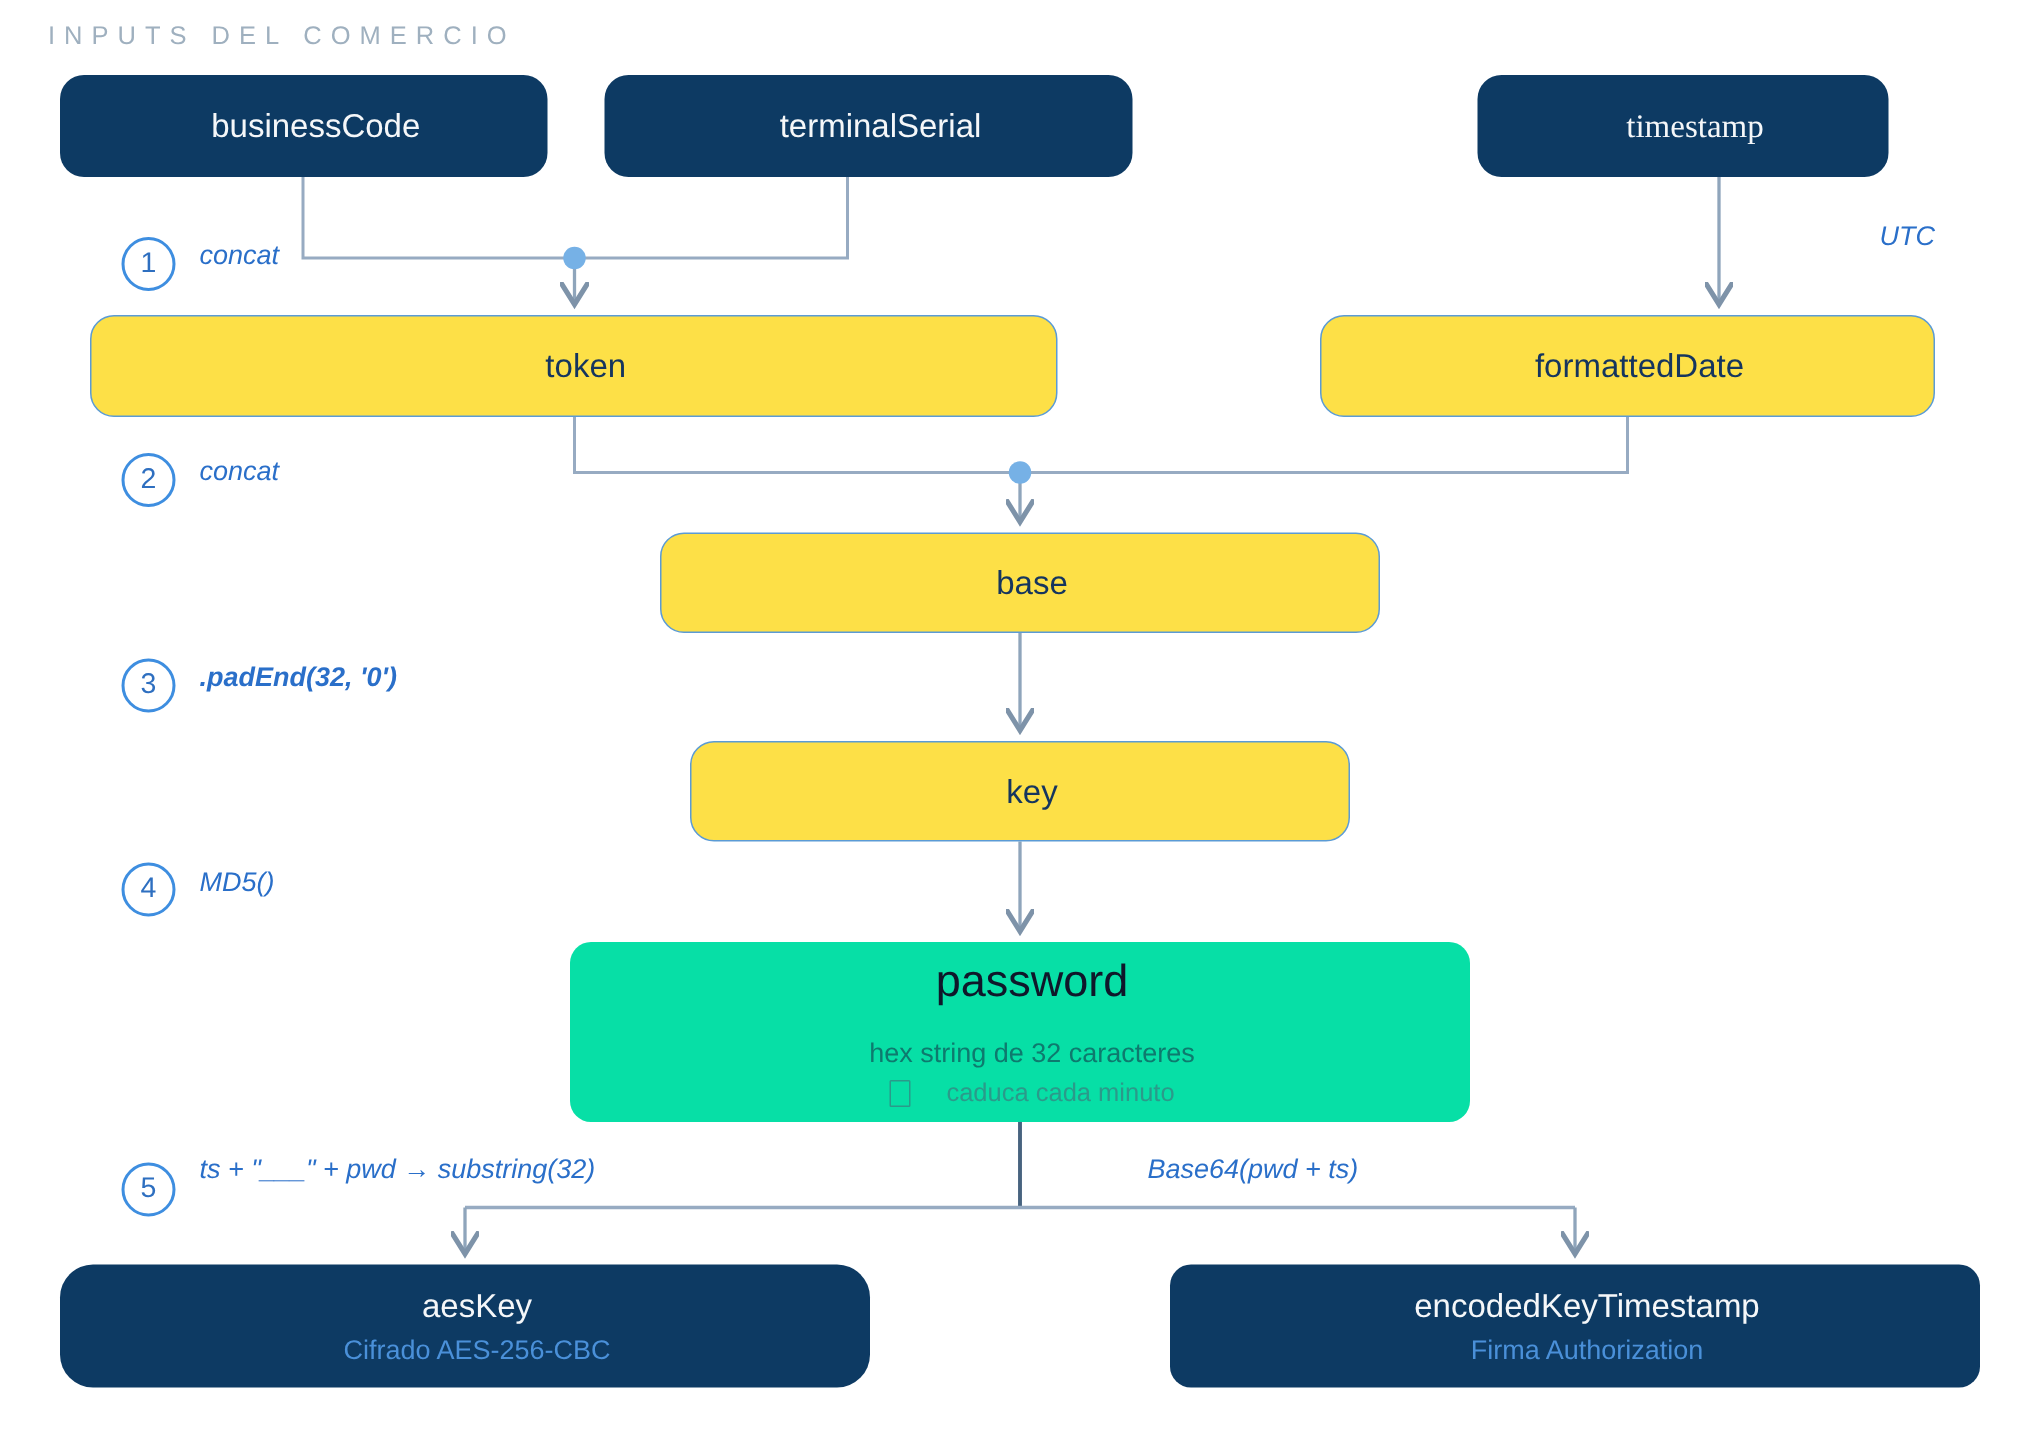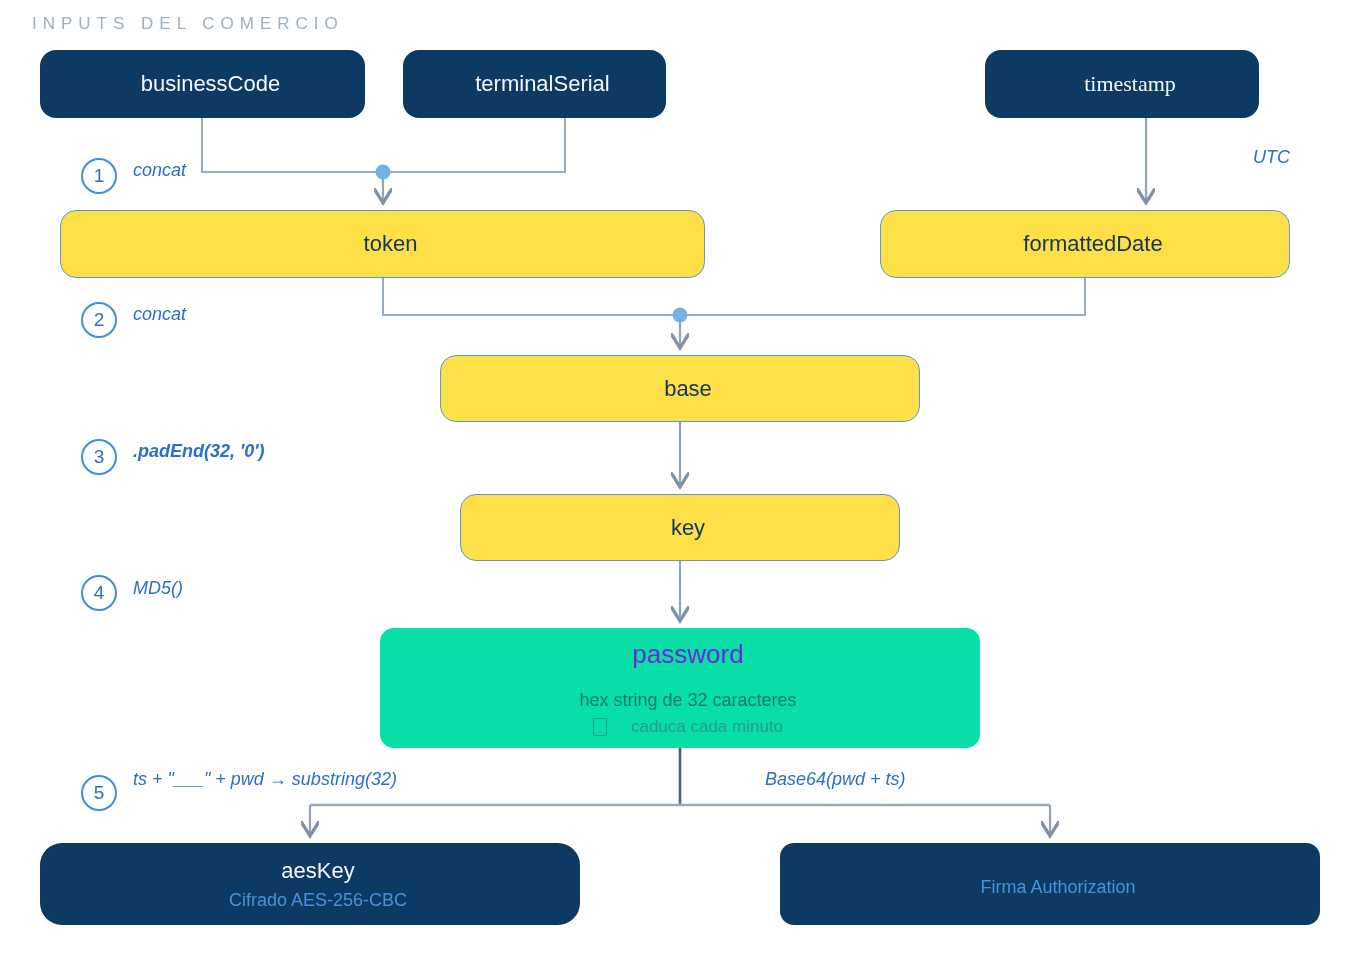--- a/index.html
+++ b/index.html
@@ -20,21 +20,21 @@
     background:#0d3a63;color:#f5f7f9;border-radius:16px;
     font-size:22px;
   }
   .light{
     background:#fde047;border:1.6px solid #5b9bd5;border-radius:16px;
     color:#15355e;font-size:22px;
   }
   .green{
     background:#07dfa6;border-radius:14px;color:#143a5e;
   }
-  .green .pw-title{font-size:26px;color:#6d28d9;margin-bottom:20px;}
+  .green .pw-title{font-size:30px;color:#0f172a;margin-bottom:20px;}
   .green .pw-sub{font-size:18px;color:#0e7a6e;margin-bottom:6px;}
   .green .pw-exp{font-size:17px;color:#2b9a8a;display:flex;align-items:center;gap:24px;}
   .tofu{
     display:inline-block;width:12px;height:16px;border:1.4px solid #2b9a8a;border-radius:1px;
   }
   .navy .sub{font-size:18px;color:#4a90d9;margin-top:6px;}
   .navy .big{font-size:22px;}
   .step-circle{
     position:absolute;width:36px;height:36px;border:2px solid #3e8ee0;border-radius:50%;
     color:#2e6fc0;font-size:19px;display:flex;align-items:center;justify-content:center;
@@ -77,21 +77,21 @@
     <path d="M310,805 H1050" fill="none" stroke="#97abc2" stroke-width="2.4"></path>
     <path d="M310,805 V835" fill="none" stroke="#8fa5bb" stroke-width="2.2" marker-end="url(#arrow)"></path>
     <path d="M1050,805 V835" fill="none" stroke="#8fa5bb" stroke-width="2.2" marker-end="url(#arrow)"></path>
   </svg>
 
   <div class="title">INPUTS DEL COMERCIO</div>
 
   <div class="node navy" style="left:40px;top:50px;width:325px;height:68px;">
     <span>businessCode</span>
   </div>
-  <div class="node navy" style="left:403px;top:50px;width:263px;height:68px;">
+  <div class="node navy" style="left:403px;top:50px;width:352px;height:68px;">
     <span>terminalSerial</span>
   </div>
   <div class="node navy" style="left:985px;top:50px;width:274px;height:68px;font-family:Liberation Serif, serif;">
     <span>timestamp</span>
   </div>
 
   <div class="step-circle" style="left:81px;top:158px;">1</div>
   <div class="step-label" style="left:133px;top:160px;">concat</div>
   <div class="ann" style="right:70px;top:147px;">UTC</div>
 
@@ -130,16 +130,17 @@
 
   <div class="step-circle" style="left:81px;top:775px;">5</div>
   <div class="step-label" style="left:133px;top:769px;">ts + "___" + pwd → substring(32)</div>
   <div class="ann" style="left:765px;top:769px;">Base64(pwd + ts)</div>
 
   <div class="node navy" style="left:40px;top:843px;width:540px;height:82px;border-radius:22px;">
     <div class="big">aesKey</div>
     <div class="sub">Cifrado AES-256-CBC</div>
   </div>
   <div class="node navy" style="left:780px;top:843px;width:540px;height:82px;border-radius:14px;">
+    <div class="big">encodedKeyTimestamp</div>
     <div class="sub">Firma Authorization</div>
   </div>
 
 </div>
 
 </body></html>

